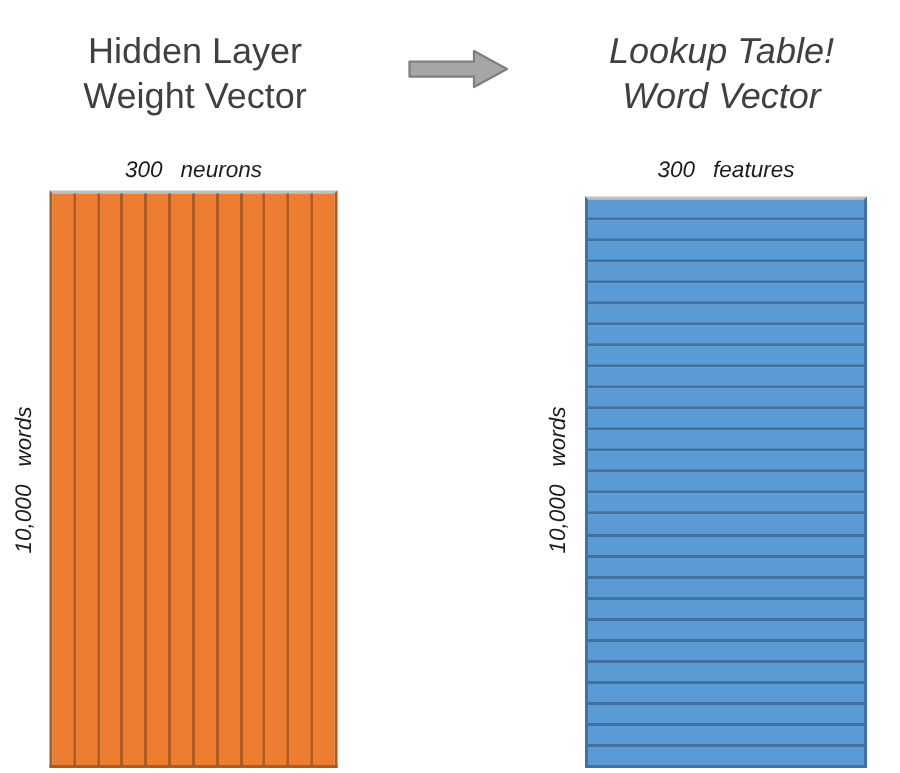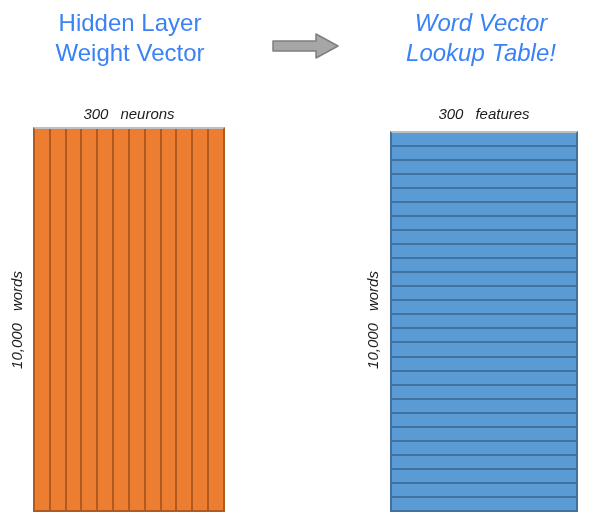--- a/index.html
+++ b/index.html
@@ -4,23 +4,23 @@
 <style>
   html,body{margin:0;padding:0;}
   body{
     width:600px;height:515px;background:#ffffff;
     font-family:"Liberation Sans", sans-serif;
     position:relative;overflow:hidden;
   }
   .canvas{position:absolute;inset:0;}
 
   .title{
-    position:absolute;top:8px;width:220px;
+    position:absolute;top:20px;width:220px;
     text-align:center;font-size:24px;line-height:30px;
-    color:#3b82f6;letter-spacing:0px;
+    color:#404040;letter-spacing:0px;
   }
   .title.left{left:20px;}
   .title.right{left:371px;font-style:italic;}
 
   .arrow-svg{position:absolute;left:272px;top:32px;}
 
   .top-label{
     position:absolute;top:103px;height:20px;
     display:flex;justify-content:center;align-items:center;gap:12px;
     font-style:italic;font-size:15px;color:#1c1c1c;
@@ -61,22 +61,22 @@
   <div class="title left">
     <div>Hidden Layer</div>
     <div>Weight Vector</div>
   </div>
 
   <svg class="arrow-svg" width="68" height="28" viewBox="0 0 68 28">
     <polygon id="arrow-shape" points="1,9 44,9 44,2 66,14 44,26 44,19 1,19" fill="#A6A6A6" stroke="#7F7F7F" stroke-width="1.5" stroke-linejoin="round"></polygon>
   </svg>
 
   <div class="title right">
+    <div>Lookup Table!</div>
     <div>Word Vector</div>
-    <div>Lookup Table!</div>
   </div>
 
   <div class="top-label left">
     <span>300</span>
     <span>neurons</span>
   </div>
 
   <div class="top-label right">
     <span>300</span>
     <span>features</span>

